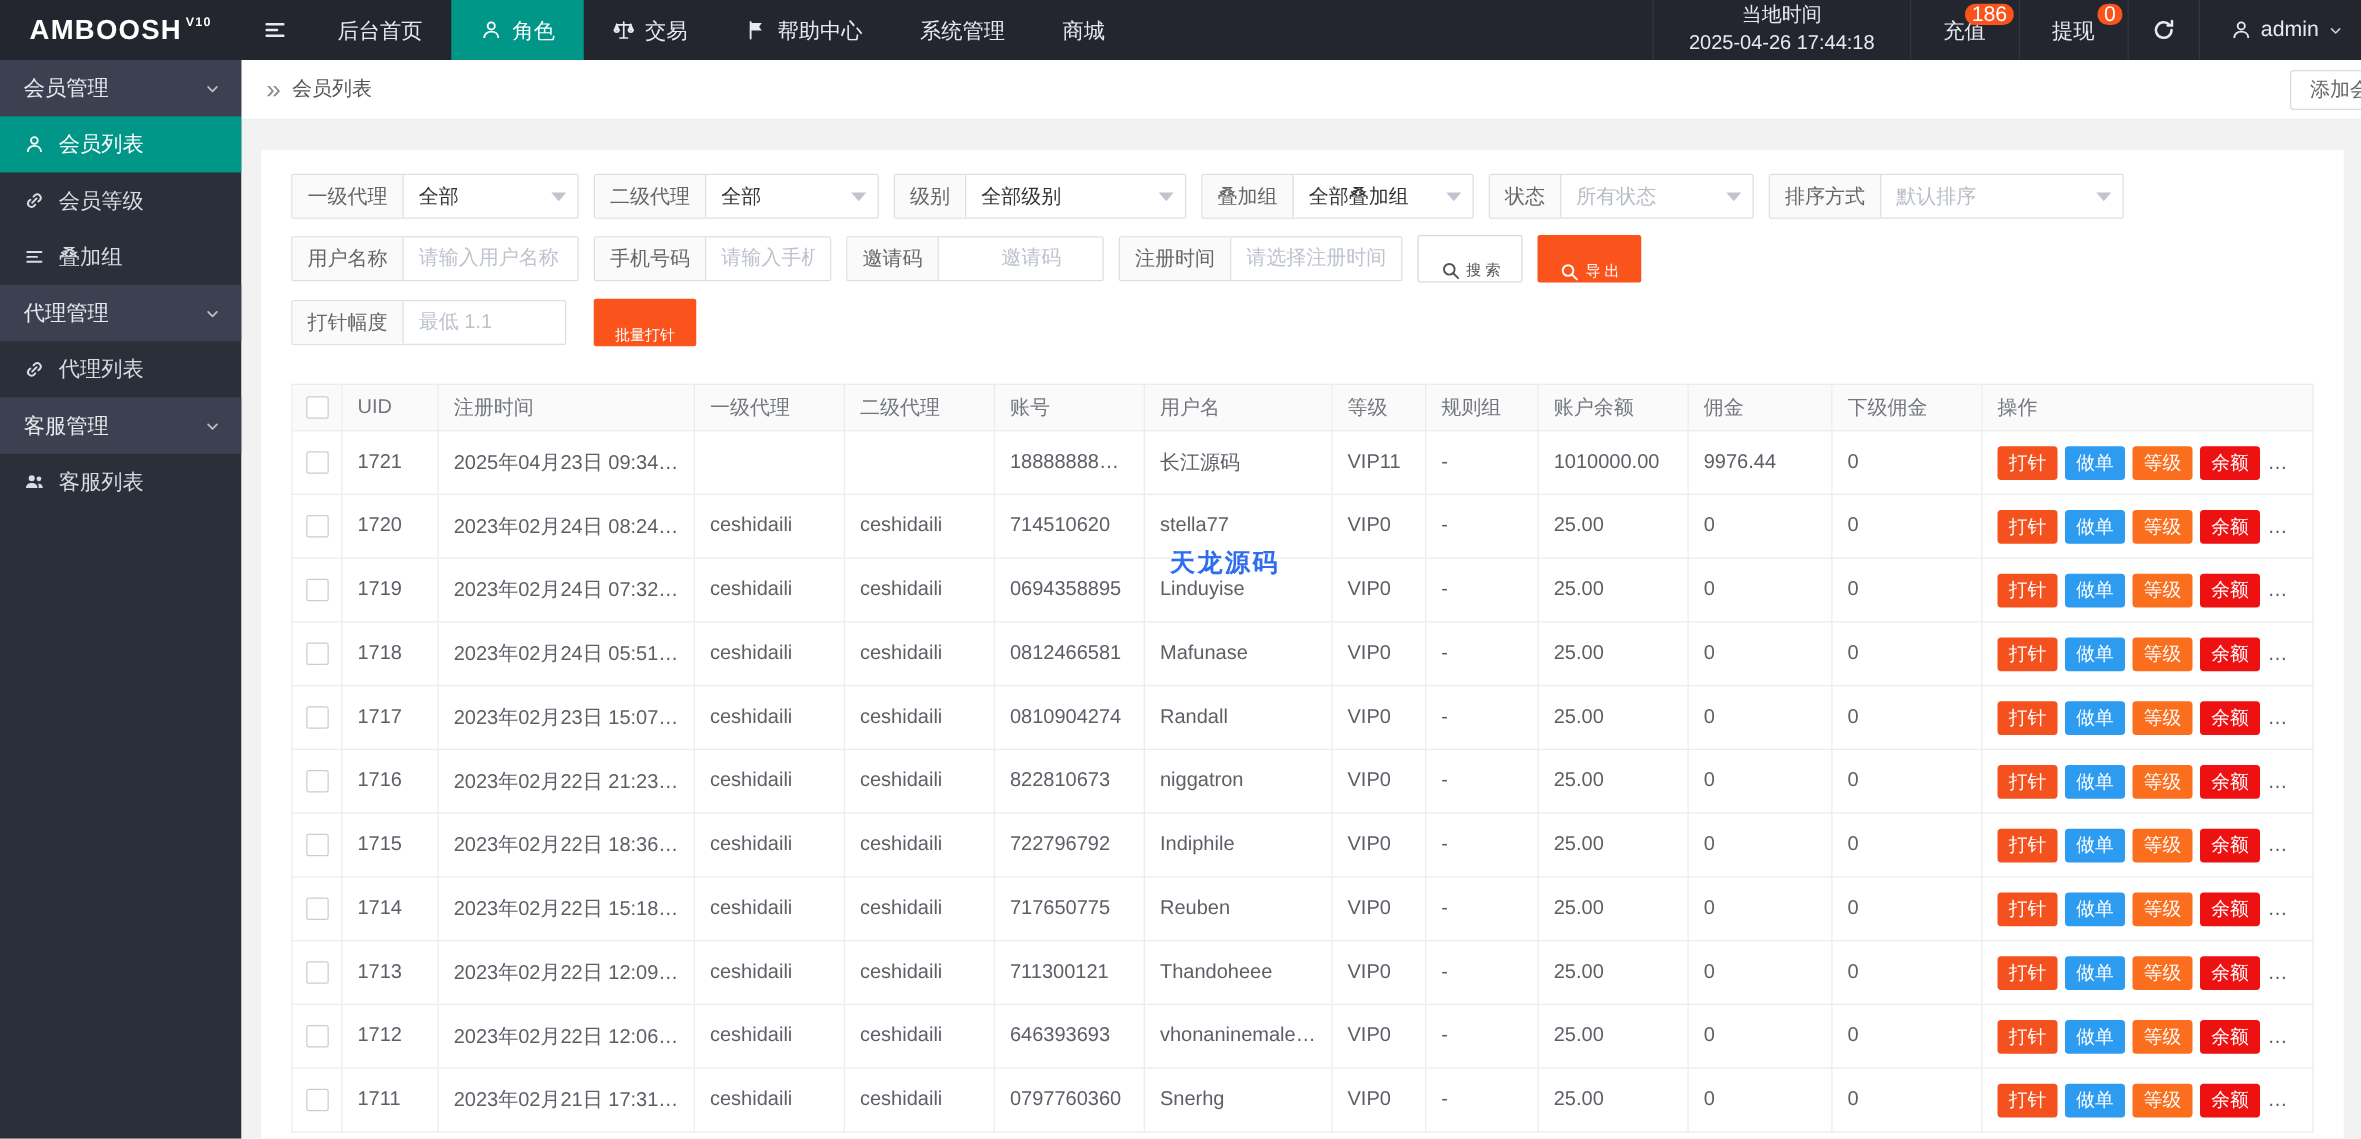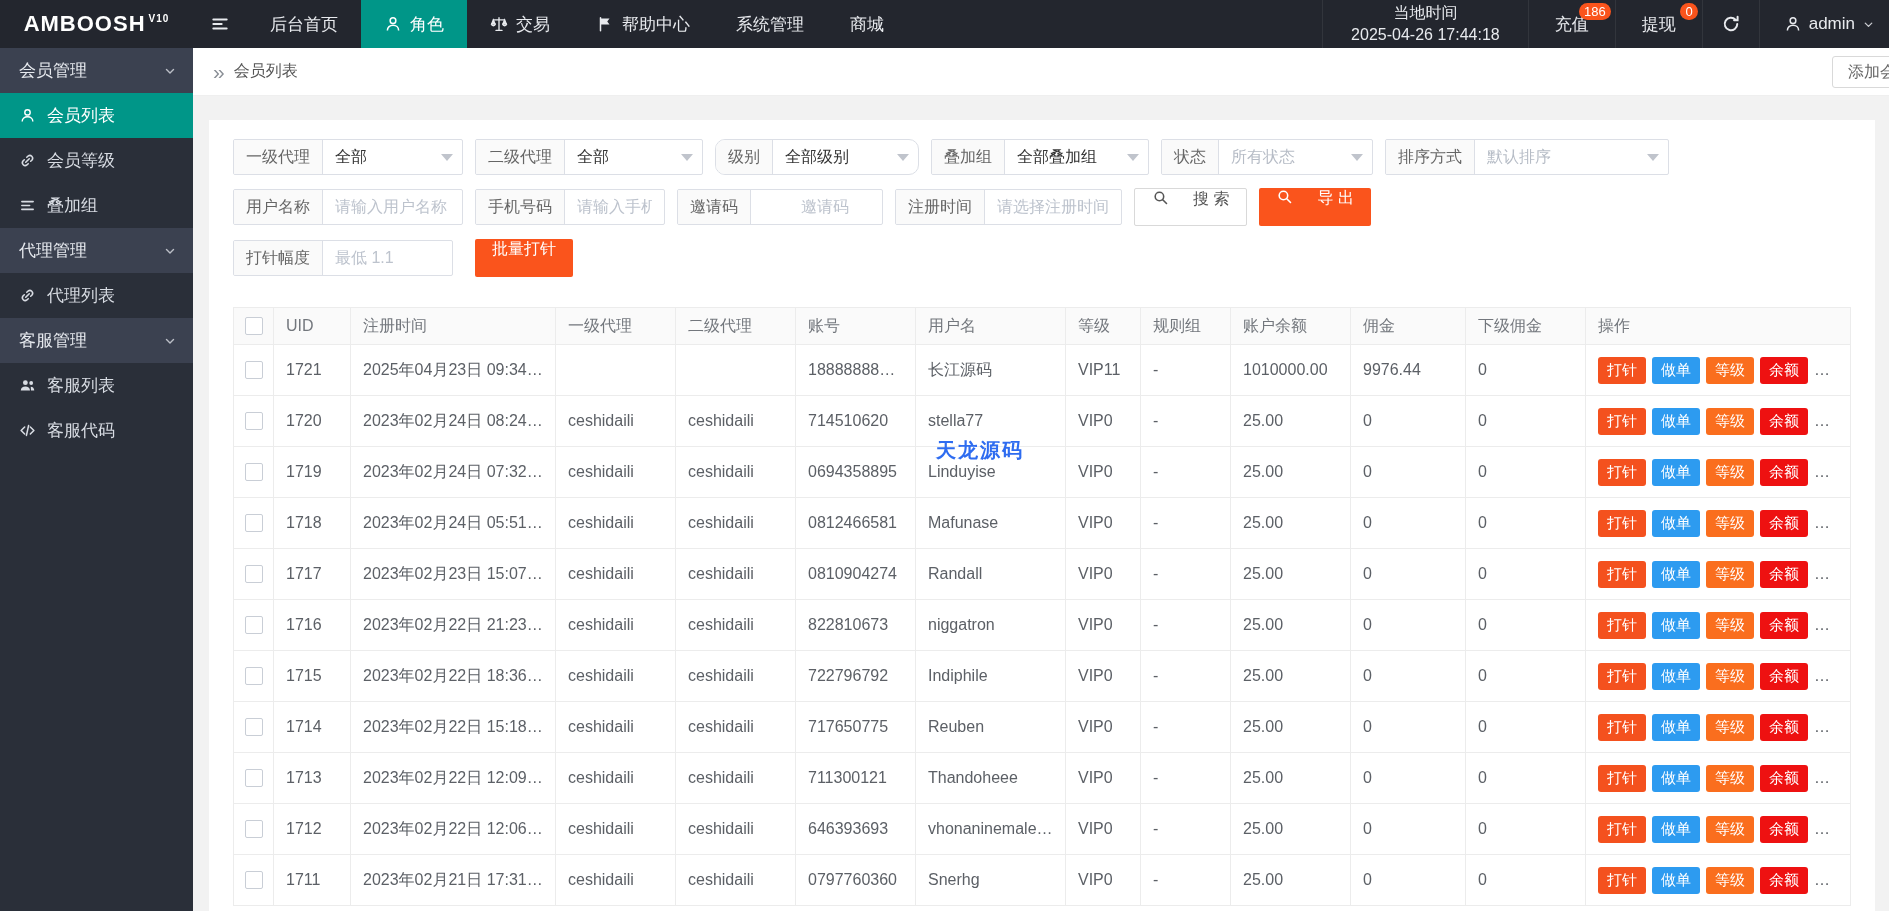--- a/index.html
+++ b/index.html
@@ -17,21 +17,21 @@
   .nav-menu { display:flex; align-items:stretch; }
   .nav-item { display:flex; align-items:center; gap:8px; padding:0 23px; font-size:17px; cursor:pointer; white-space:nowrap; }
   .nav-item.active { background:#009688; color:#fff;justify-content:flex-end; }
   .nav-item svg { width:18px; height:18px; }
   .topnav-right { margin-left:auto; display:flex; align-items:stretch; }
   .time-block { display:flex; flex-direction:column; justify-content:center; align-items:center;
                 padding:0 28px; font-size:16px; line-height:1.4;
                 border-left:1px solid rgba(255,255,255,.07); border-right:1px solid rgba(255,255,255,.07); }
   .tn-btn { position:relative; display:flex; align-items:center; padding:0 26px; font-size:17px; cursor:pointer;
             border-right:1px solid rgba(255,255,255,.07); }
-  .badge { position:absolute; top:3px; right:4px; background:#fa541c; color:#fff; font-size:13px;
+  .badge { position:absolute; top:3px; right:4px; background:#fa541c; color:#fff; font-size:17px;
            line-height:17px; min-width:17px; text-align:center; padding:0 5px; border-radius:9px; }
   .refresh { display:flex; align-items:center; padding:0 18px; cursor:pointer; border-right:1px solid rgba(255,255,255,.07); }
   .refresh svg { width:20px; height:20px; }
   .admin-block { display:flex; align-items:center; gap:7px; padding:0 14px 0 24px; font-size:17px; cursor:pointer; }
   .admin-block svg.av { width:18px; height:18px; }
   .admin-block svg.cv { width:13px; height:13px; opacity:.85; }
 
   
   .sidebar { position:absolute; top:48px; left:0; bottom:0; width:193px; background:#2a2f39; z-index:10;text-align:right; }
   .sb-group { height:45px; display:flex; align-items:center; justify-content:space-between;
@@ -61,22 +61,22 @@
   .f-label { background:#fafafa; border-right:1px solid #dcdfe6; display:flex; align-items:center;
              padding:0 12px; font-size:16px; color:#666; white-space:nowrap; flex:none; }
   .f-value { flex:1; display:flex; align-items:center; padding:0 26px 0 12px; font-size:16px; color:#333;
              position:relative; white-space:nowrap; overflow:hidden; }
   .f-value.muted { color:#b6bcc6; }
   .caret { position:absolute; right:9px; top:50%; margin-top:-3px; width:0; height:0;
            border-left:6px solid transparent; border-right:6px solid transparent; border-top:7px solid #c0c4cc; }
   .f-input { flex:1; border:none; outline:none; font-size:16px; padding:0 12px; color:#333; min-width:0;
              font-family:"Liberation Sans", sans-serif; background:transparent; }
   .f-input::placeholder { color:#bdc3cd; }
-  .btn { height:38px; display:inline-flex; align-items:flex-start; gap:24px; padding:0 17px; border-radius:2px;
-         font-size:16px; cursor:pointer; flex:none; }
+  .btn { height:38px; display:inline-flex; align-items:flex-end; gap:4px; padding:0 17px; border-radius:2px;
+         font-size:12px; cursor:pointer; flex:none; }
   .btn svg { width:17px; height:17px; }
   .btn-search { background:#fff; border:1px solid #d9d9d9; color:#555; }
   .btn-orange { background:#fa541c; border:none; color:#fff; }
 
   
   .tbl-wrap { margin-top:30px; position:relative; }
   table.tbl { width:1618px; table-layout:fixed; border-collapse:collapse; }
   .tbl th, .tbl td { border:1px solid #ececec; font-size:16px; text-align:left; padding:0 12px;
                      white-space:nowrap; overflow:hidden; text-overflow:ellipsis; }
   .tbl thead th { background:#fafafa; height:37px; font-weight:400; color:#73777d; }
@@ -252,26 +252,20 @@
       <svg>
         <use href="#icon-chevron-down"></use>
       </svg>
     </div>
     <div class="sb-item">
       <svg>
         <use href="#icon-users"></use>
       </svg>
       <span>客服列表</span>
     </div>
-    <div class="sb-item">
-      <svg>
-        <use href="#icon-code"></use>
-      </svg>
-      <span>客服代码</span>
-    </div>
   </aside>
 
 <div class="main">
   <div class="crumb-bar">
     <span class="crumb-icon">»</span>
     <span class="crumb-text">会员列表</span>
     <button class="add-member">添加会员</button>
   </div>
 
   <div class="content">
@@ -279,21 +273,21 @@
 
       <div class="f-row">
           <div class="f-group" style="width: 230px;">
             <div class="f-label">一级代理</div>
             <div class="f-value">全部<span class="caret"></span></div>
           </div>
           <div class="f-group" style="width: 228px;">
             <div class="f-label">二级代理</div>
             <div class="f-value">全部<span class="caret"></span></div>
           </div>
-          <div class="f-group" style="width: 204px; border-radius: 10px;">
+          <div class="f-group" style="width: 234px;">
             <div class="f-label">级别</div>
             <div class="f-value">全部级别<span class="caret"></span></div>
           </div>
           <div class="f-group" style="width: 218px;">
             <div class="f-label">叠加组</div>
             <div class="f-value">全部叠加组<span class="caret"></span></div>
           </div>
           <div class="f-group" style="width: 212px;">
             <div class="f-label">状态</div>
             <div class="f-value muted">所有状态<span class="caret"></span></div>

